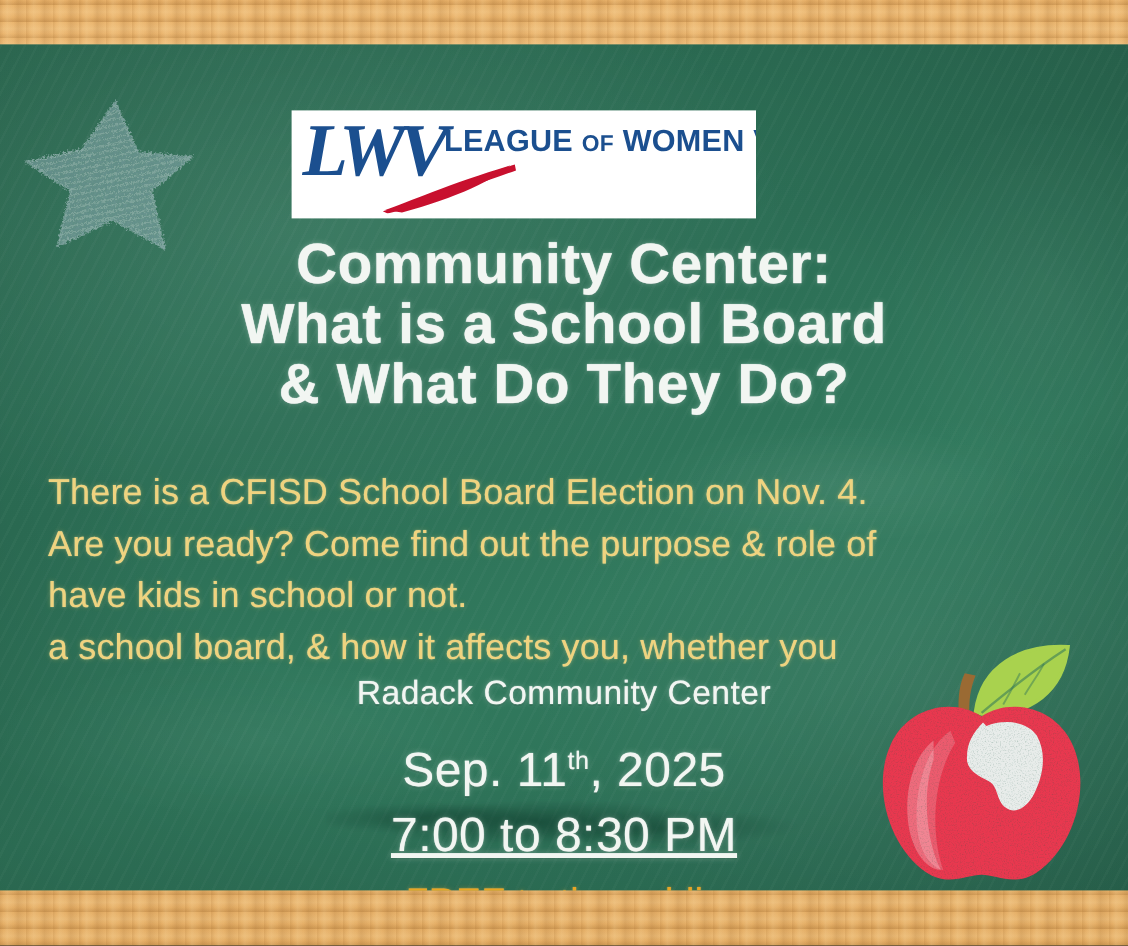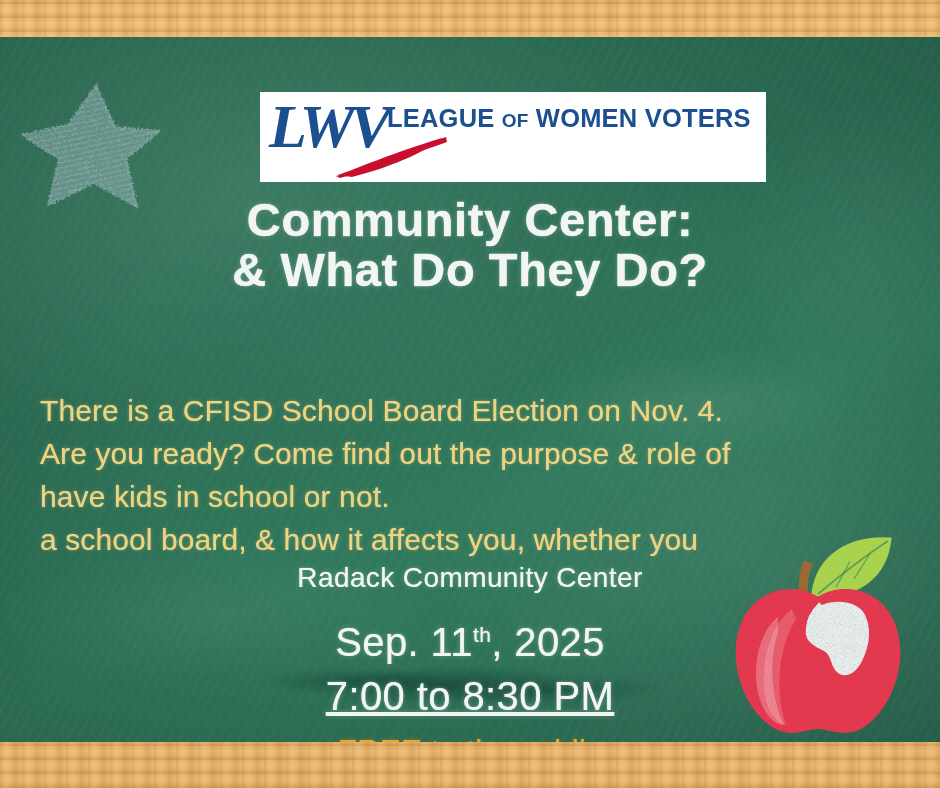--- a/index.html
+++ b/index.html
@@ -45,21 +45,21 @@
   }
 
   
   #star{
     position:absolute; left:18px; top:42px; width:148px; height:138px;
     opacity:.62;
   }
 
   
   #logo-card{
-    position:absolute; left:260px; top:55px; width:506px; height:90px;
+    position:absolute; left:243px; top:55px; width:387px; height:90px;
     background:#ffffff; overflow:hidden;
   }
   #logo-lwv{
     position:absolute; left:9px; top:3px;
     font-family:"Liberation Serif", serif;
     font-weight:700; font-style:italic;
     font-size:62px; letter-spacing:-5px; color:#1b4f8f;
     line-height:1;
   }
   #logo-swoosh{ position:absolute; left:74px; top:44px; width:115px; height:42px; }
@@ -166,20 +166,21 @@
         <path d="M4 39 C 22 33, 58 17, 108 2 C 98 12, 62 30, 18 41 Z" fill="#c8102e"></path>
         <path d="M2 40 C 20 35, 60 18, 112 1 L 113 6 C 64 23, 24 38, 6 42 Z" fill="#c8102e"></path>
       </svg>
       <div id="logo-line1">
         <span>LEAGUE</span><span> </span><span class="sm">OF</span><span> </span><span>WOMEN VOTERS</span>
       </div>
     </div>
 
     <div id="headline" class="chalk">
       <span class="ln">Community Center:</span>
+      <span class="ln">What is a School Board</span>
       <span class="ln">&amp; What Do They Do?</span>
     </div>
 
     <div id="body-copy">
       <span class="ln">There is a CFISD School Board Election on Nov. 4.</span>
       <span class="ln">Are you ready? Come find out the purpose &amp; role of</span>
       <span class="ln">have kids in school or not.</span>
       <span class="ln">a school board, &amp; how it affects you, whether you</span>
     </div>
 

